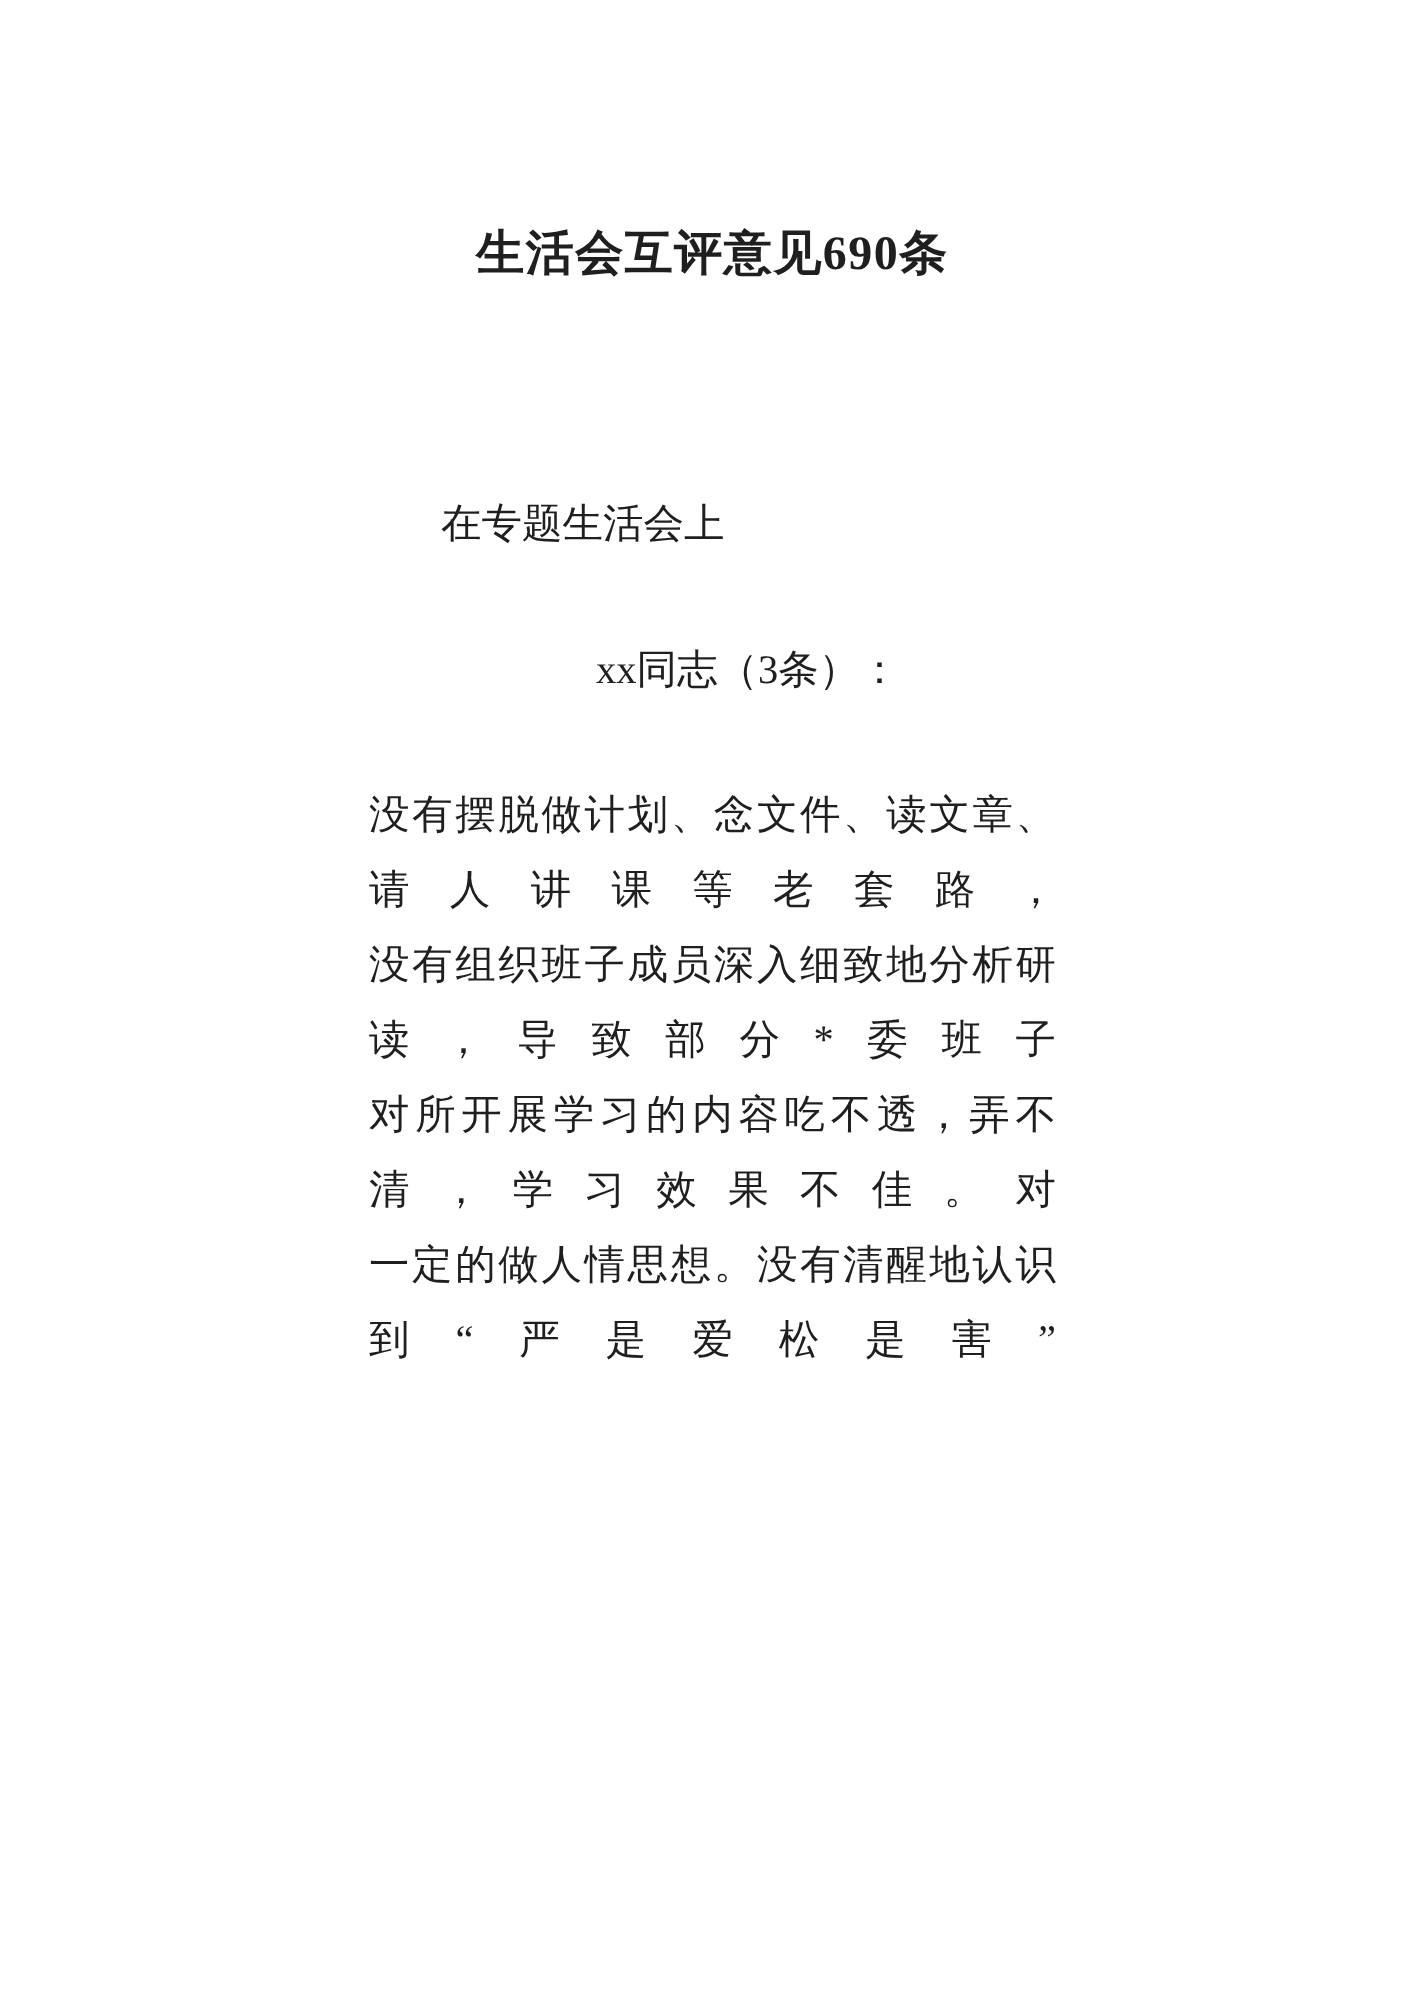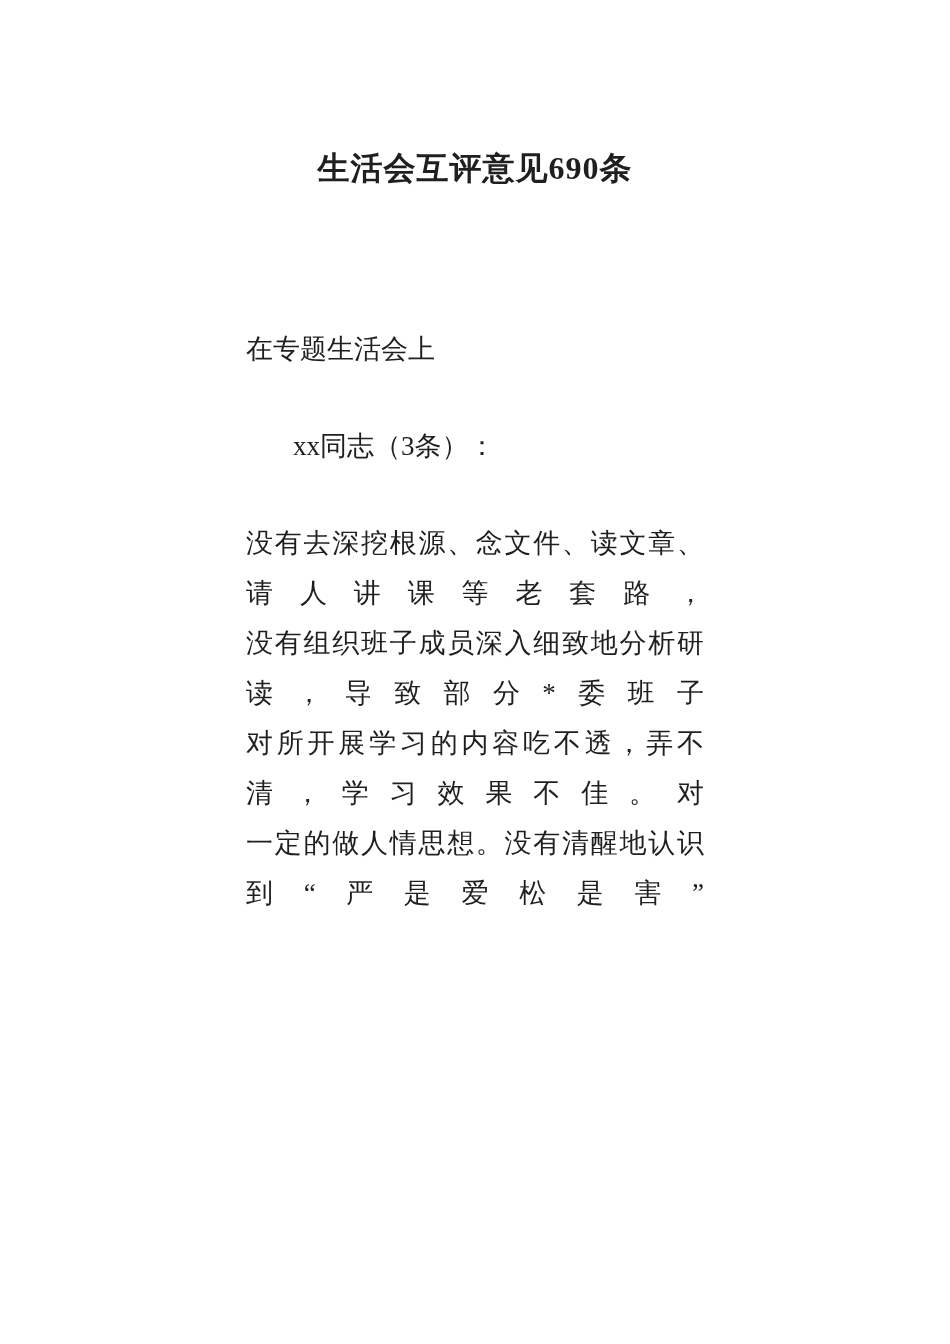--- a/index.html
+++ b/index.html
@@ -39,37 +39,37 @@
   
   .jl {
     text-align: justify;
     text-align-last: justify;
     text-justify: inter-character;
   }
   .indent {
     text-indent: 47px;
   }
   
-  .p0 { margin-bottom: 47px; }
+  .p0 { margin-bottom: 47px; margin-left: 48px; }
   .p1 { margin-bottom: 152px; }
-  .p2 { margin-bottom: 47px; }
+  .p2 { margin-bottom: 47px; text-align: center; }
   .p3 { margin-bottom: 45px; }
 </style>
 </head>
 <body>
 
 <div class="page">
   <div class="doc-title">生活会互评意见690条</div>
   <div>
       <div class="para p0">
         <div class="line">在专题生活会上</div>
       </div>
       <div class="para p2">
         <div class="line indent">xx同志（3条）：</div>
       </div>
       <div class="para p3">
-        <div class="line jl">没有去深挖根源、念文件、读文章、请人讲课等老套路，</div>
+        <div class="line jl">没有摆脱做计划、念文件、读文章、请人讲课等老套路，</div>
         <div class="line jl">没有组织班子成员深入细致地分析研读，导致部分*委班子</div>
         <div class="line jl">对所开展学习的内容吃不透，弄不清，学习效果不佳。对</div>
         <div class="line jl">一定的做人情思想。没有清醒地认识到“严是爱松是害”</div>
       </div>
     </div>
 </div>
 
 </body></html>

